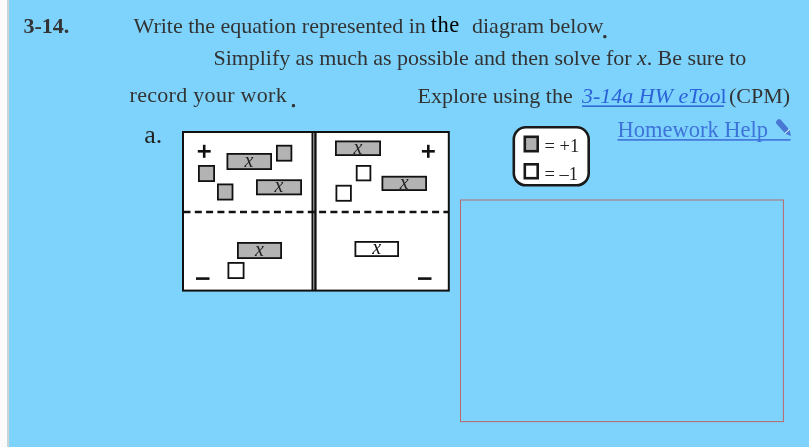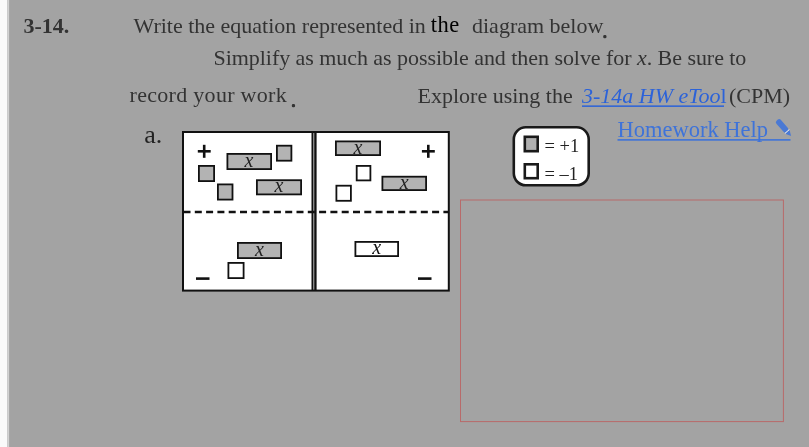--- a/index.html
+++ b/index.html
@@ -1,16 +1,16 @@
 <!DOCTYPE html>
 <html><head>
 <meta charset="utf-8">
 <style>
   html,body{margin:0;padding:0;background:#fff}
-  #page{position:relative;width:809px;height:447px;overflow:hidden;background:#a3a3a3}
+  #page{position:relative;width:809px;height:447px;overflow:hidden;background:#7dd3fc}
   svg{position:absolute;left:0;top:0;filter:blur(0.3px)}
   text{font-family:"Liberation Serif",serif}
 </style>
 </head>
 <body>
 <div id="page">
 <svg width="809" height="447" viewBox="0 0 809 447">
 
   <rect x="0" y="0" width="7.3" height="447" fill="#fafafa"></rect>
   <rect x="7.3" y="0" width="1.8" height="447" fill="#d2d2d2"></rect>

